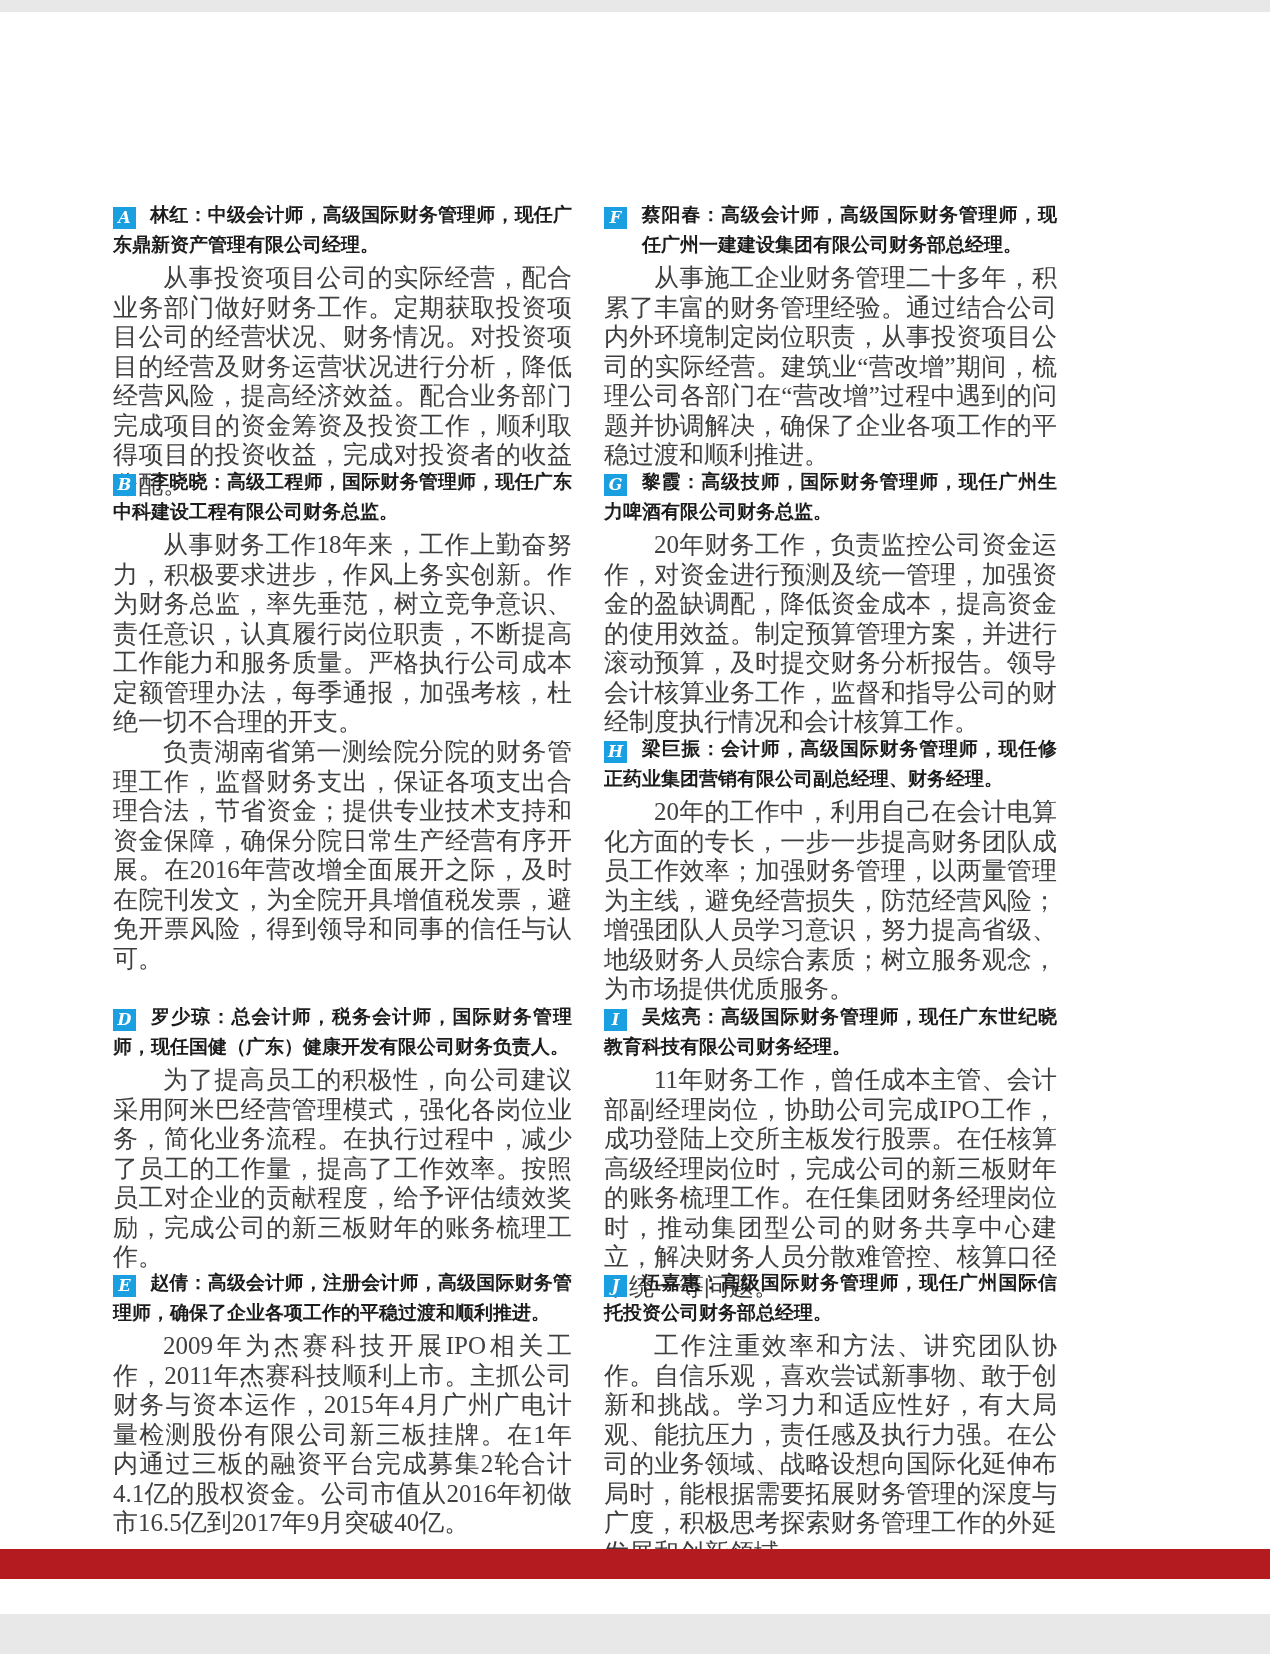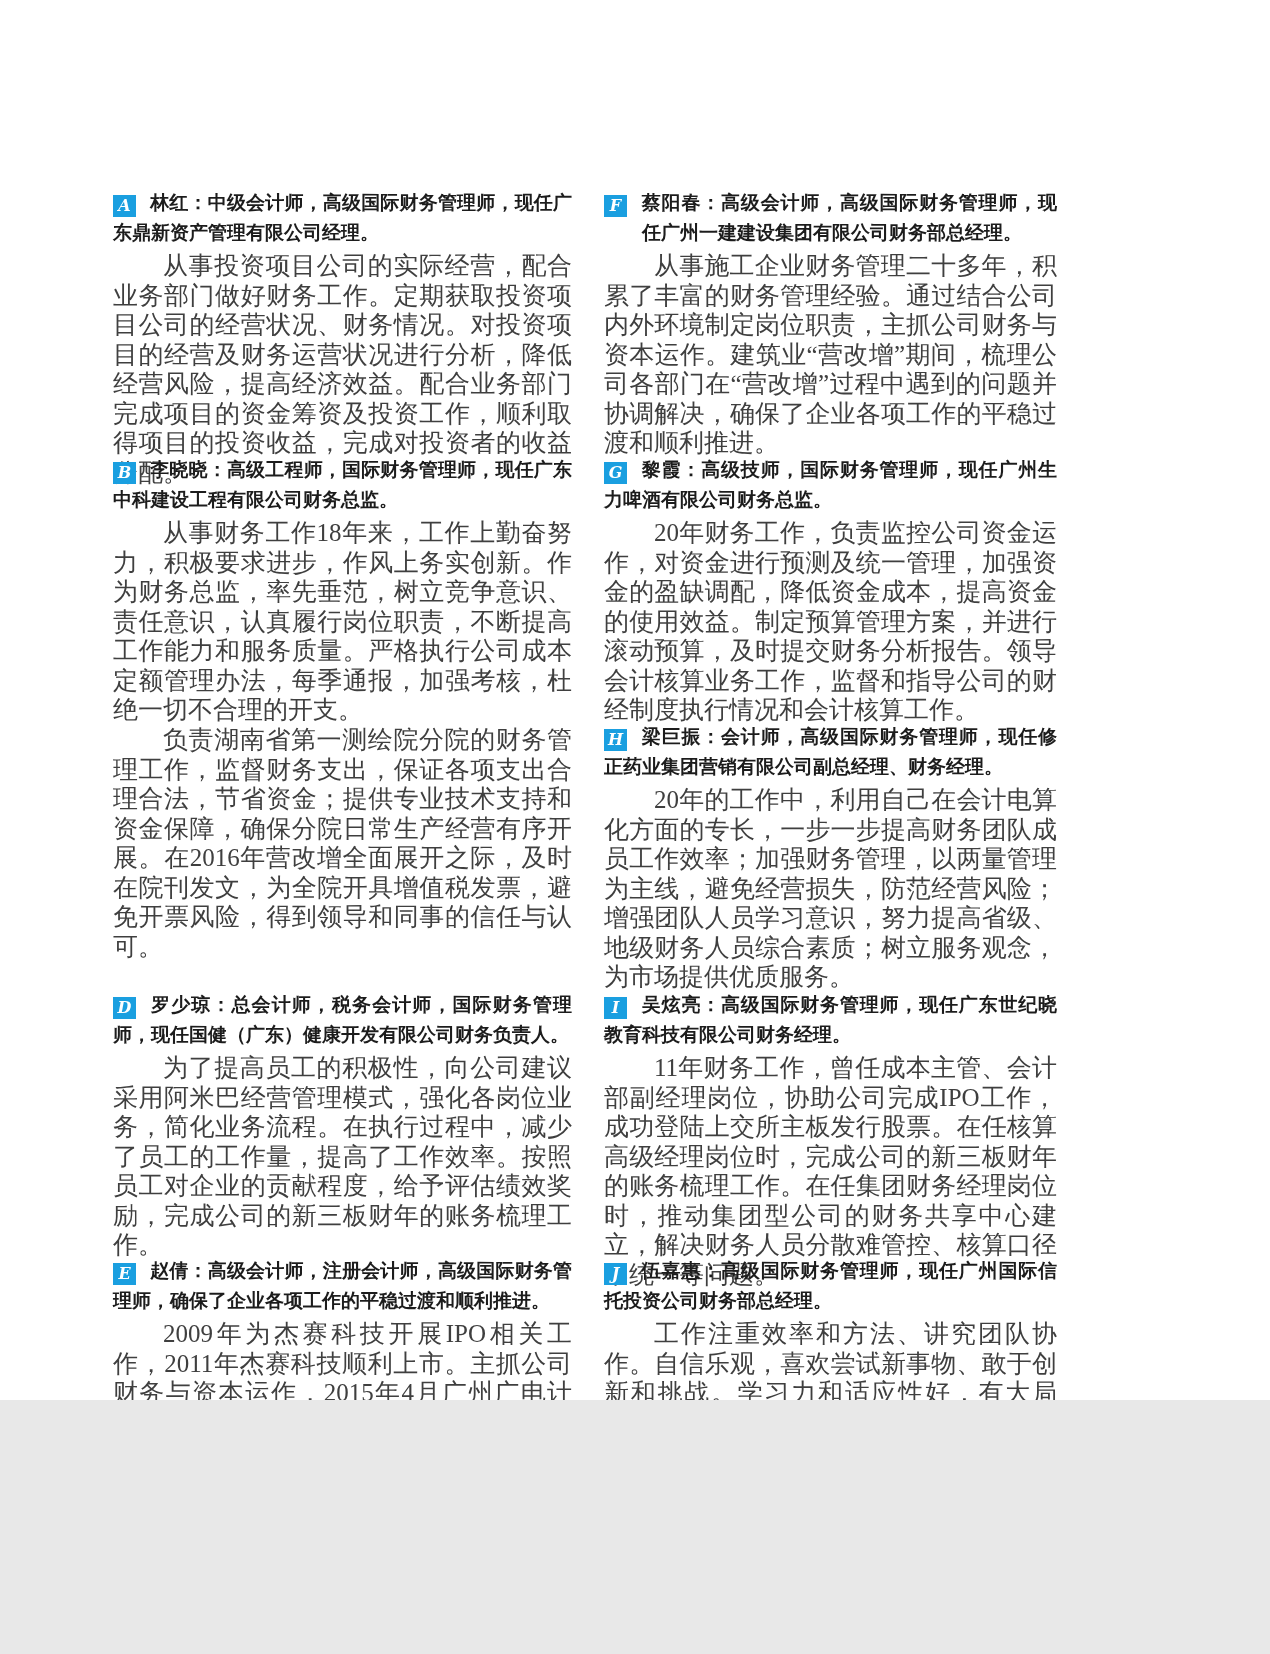--- a/index.html
+++ b/index.html
@@ -1,19 +1,19 @@
 <!DOCTYPE html>
 <html><head>
 <meta charset="utf-8">
 <style>
   html,body { margin:0; padding:0; background:#e8e8e8; }
   .page {
     position:relative;
-    width:1270px; height:1400px;
-    margin:0 auto;
+    width:1270px; height:1602px;
+    margin:12px auto;
     background:#ffffff;
     overflow:hidden;
     font-family:"Liberation Serif", serif;
   }
   .col { position:absolute; top:188px; }
   .col-left  { left:113px; width:459px; }
   .col-right { left:604px; width:453px; }
 
   .entry { position:absolute; left:0; width:100%; }
   .r0 { top:0; }
@@ -109,21 +109,21 @@
       <h3><span class="badge">E</span><span>赵倩：高级会计师，注册会计师，高级国际财务管理师，确保了企业各项工作的平稳过渡和顺利推进。</span></h3>
       <p>2009年为杰赛科技开展IPO相关工作，2011年杰赛科技顺利上市。主抓公司财务与资本运作，2015年4月广州广电计量检测股份有限公司新三板挂牌。在1年内通过三板的融资平台完成募集2轮合计4.1亿的股权资金。公司市值从2016年初做市16.5亿到2017年9月突破40亿。</p>
     </article>
 
   </div>
 
   <div class="col col-right">
 
     <article class="entry hang r0">
       <h3><span class="badge">F</span><span>蔡阳春：高级会计师，高级国际财务管理师，现任广州一建建设集团有限公司财务部总经理。</span></h3>
-      <p>从事施工企业财务管理二十多年，积累了丰富的财务管理经验。通过结合公司内外环境制定岗位职责，主抓公司财务与资本运作。建筑业“营改增”期间，梳理公司各部门在“营改增”过程中遇到的问题并协调解决，确保了企业各项工作的平稳过渡和顺利推进。</p>
+      <p>从事施工企业财务管理二十多年，积累了丰富的财务管理经验。通过结合公司内外环境制定岗位职责，从事投资项目公司的实际经营。建筑业“营改增”期间，梳理公司各部门在“营改增”过程中遇到的问题并协调解决，确保了企业各项工作的平稳过渡和顺利推进。</p>
     </article>
 
     <article class="entry r1">
       <h3><span class="badge">G</span><span>黎霞：高级技师，国际财务管理师，现任广州生力啤酒有限公司财务总监。</span></h3>
       <p>20年财务工作，负责监控公司资金运作，对资金进行预测及统一管理，加强资金的盈缺调配，降低资金成本，提高资金的使用效益。制定预算管理方案，并进行滚动预算，及时提交财务分析报告。领导会计核算业务工作，监督和指导公司的财经制度执行情况和会计核算工作。</p>
     </article>
 
     <article class="entry r2">
       <h3><span class="badge">H</span><span>梁巨振：会计师，高级国际财务管理师，现任修正药业集团营销有限公司副总经理、财务经理。</span></h3>
       <p>20年的工作中，利用自己在会计电算化方面的专长，一步一步提高财务团队成员工作效率；加强财务管理，以两量管理为主线，避免经营损失，防范经营风险；增强团队人员学习意识，努力提高省级、地级财务人员综合素质；树立服务观念，为市场提供优质服务。</p>

